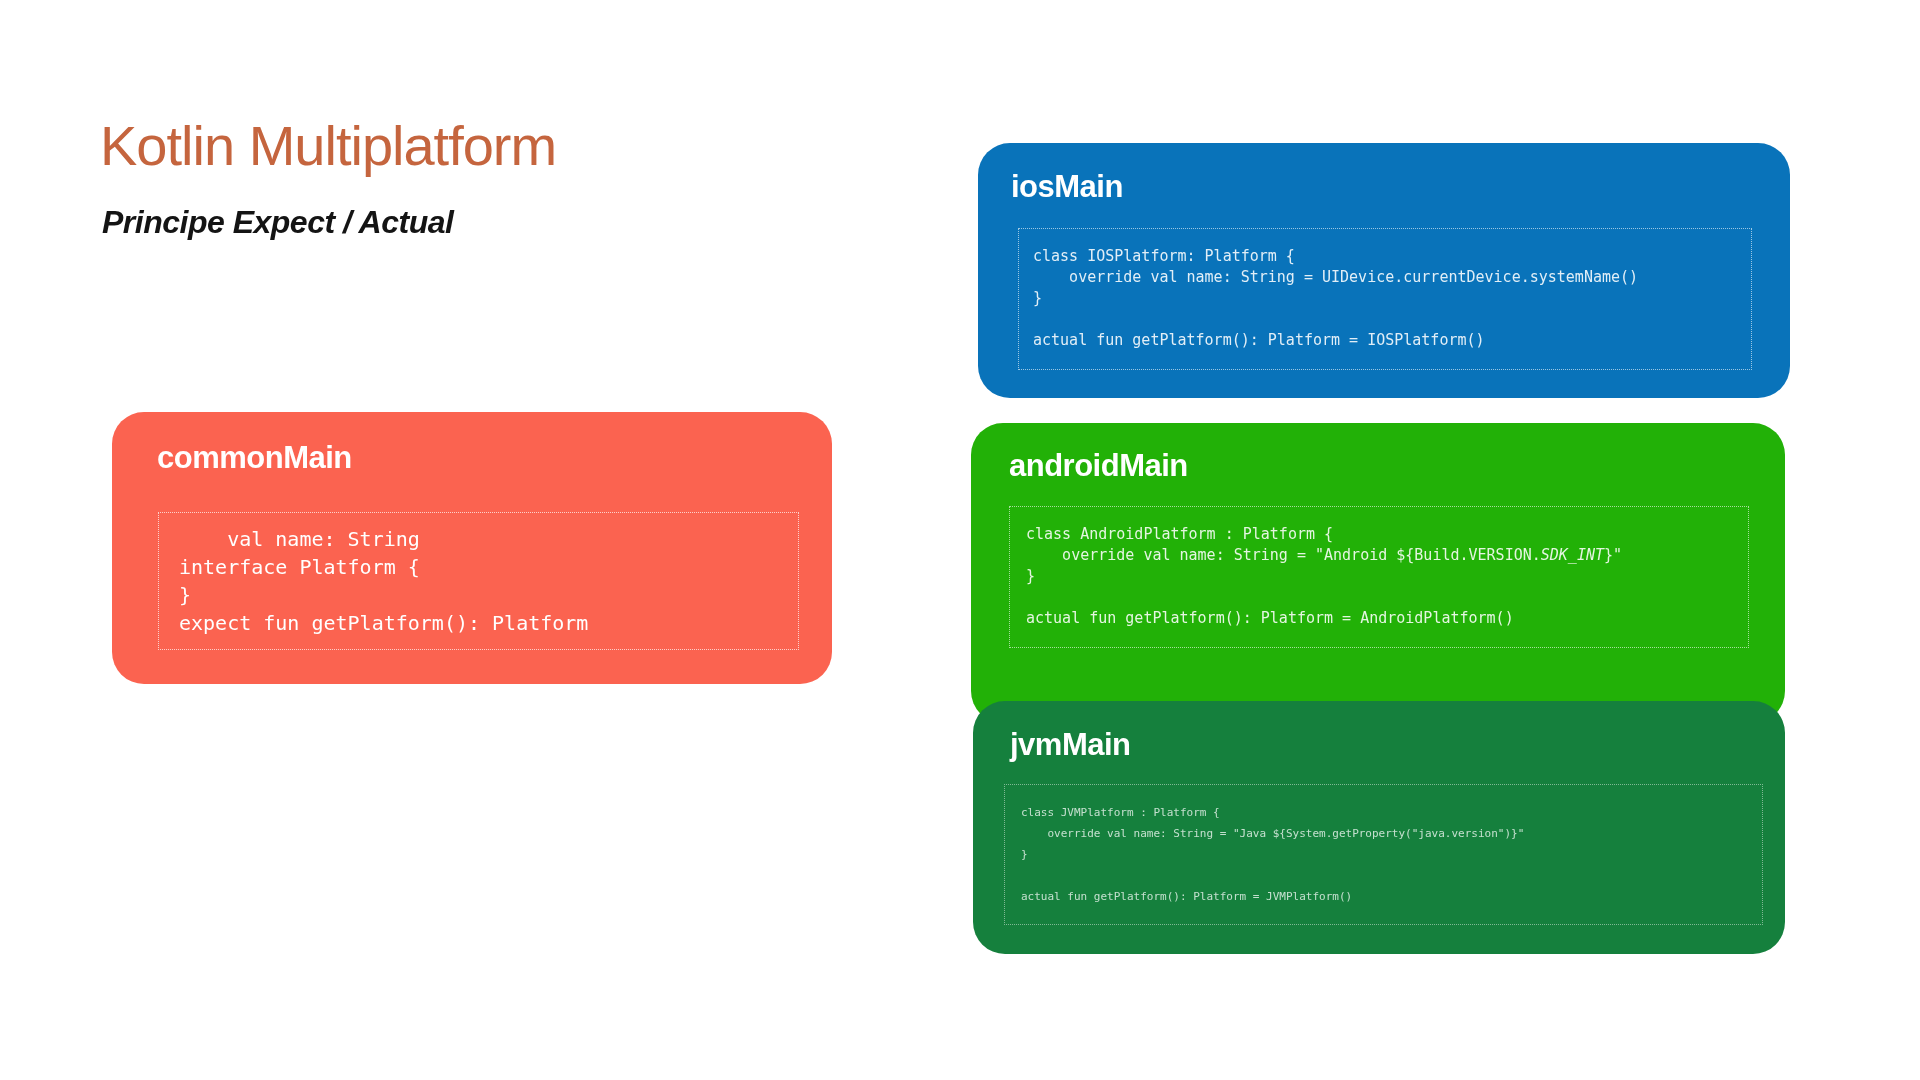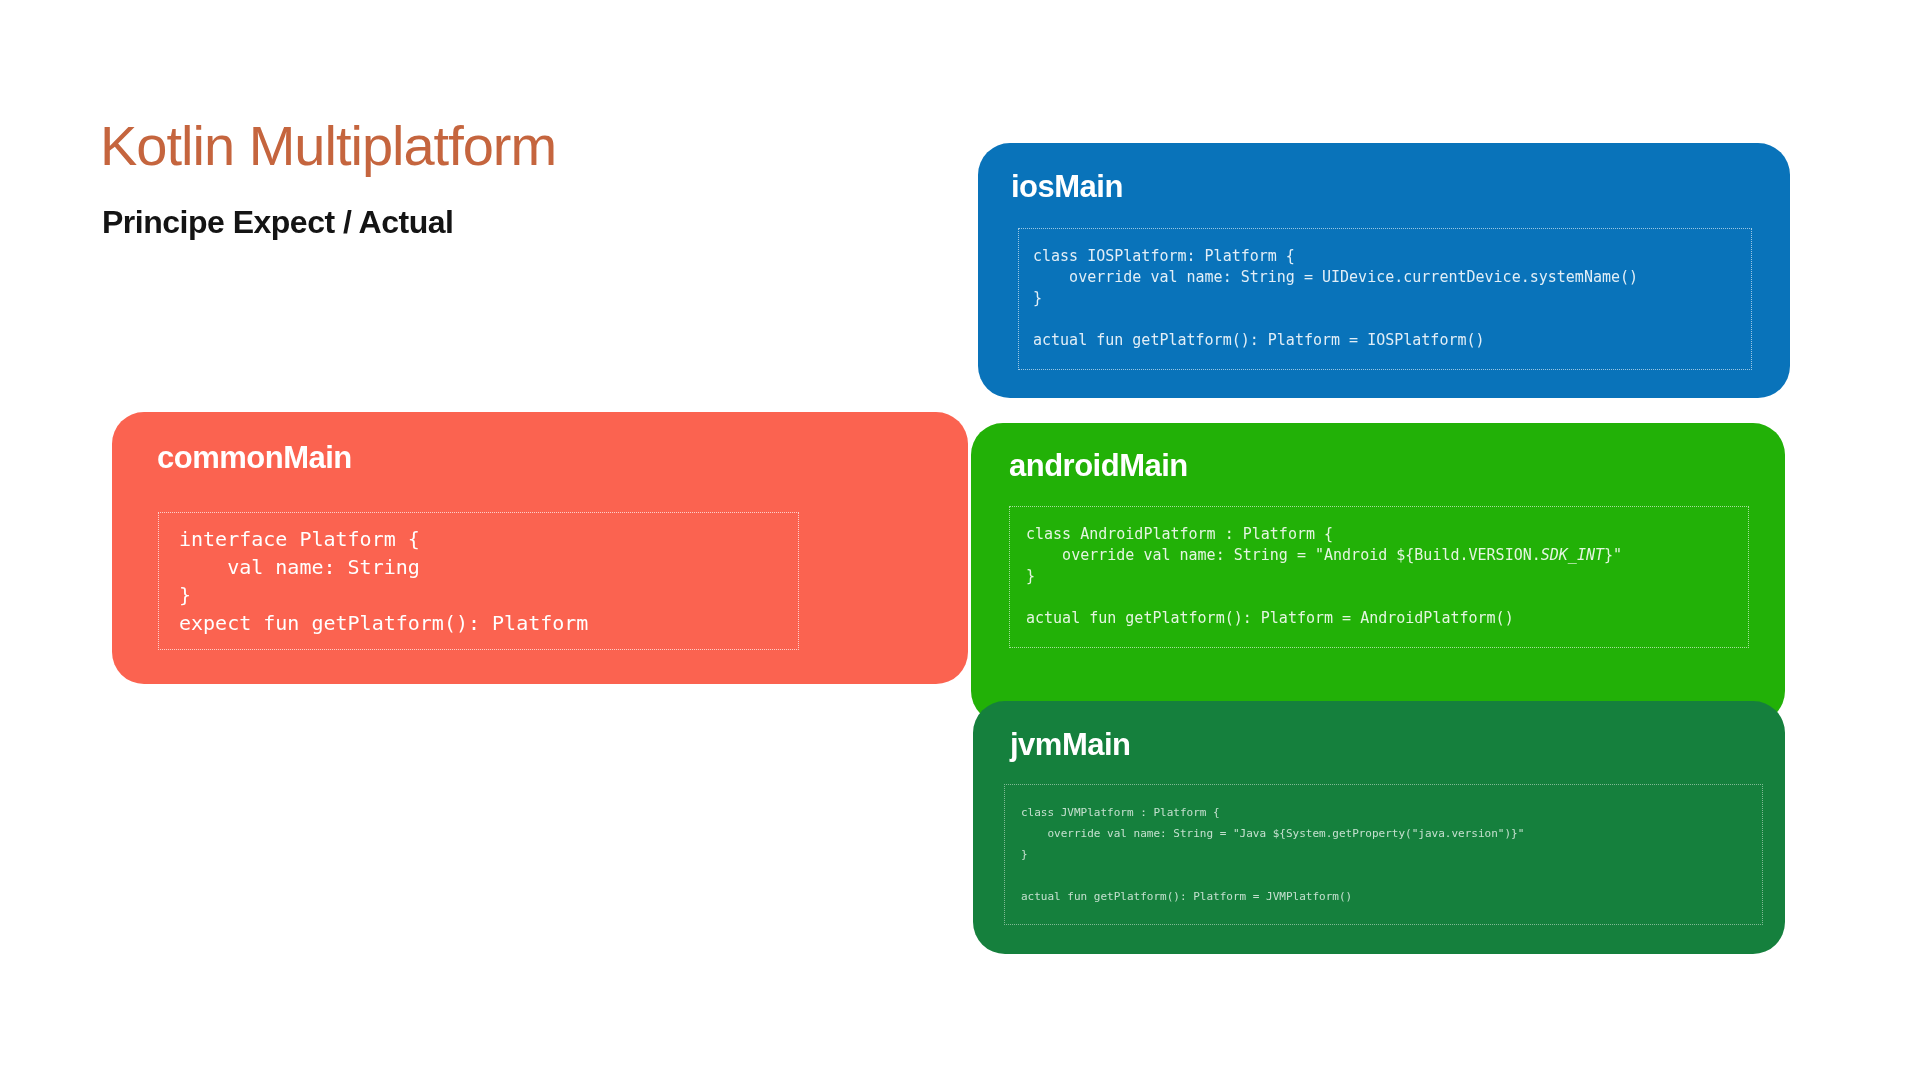--- a/index.html
+++ b/index.html
@@ -49,21 +49,21 @@
     position: absolute;
     box-sizing: border-box;
     border: 1px dotted rgba(255,255,255,0.65);
     font-family: "DejaVu Sans Mono", "Liberation Mono", monospace;
     white-space: pre;
     overflow: hidden;
   }
   .code-line { min-height: 1em; }
 
   
-  #box-common { left: 112px; top: 412px; width: 856px; height: 272px; }
+  #box-common { left: 112px; top: 412px; width: 720px; height: 272px; }
   #box-common .box-label { left: 45px; top: 28px; }
   #box-common .code {
     left: 46px; top: 100px; width: 641px; height: 138px;
     padding: 12px 20px; font-size: 20px; line-height: 28px;
   }
 
   
   #box-ios { left: 978px; top: 143px; width: 812px; height: 255px; }
   #box-ios .box-label { left: 33px; top: 26px; }
   #box-ios .code {
@@ -87,25 +87,25 @@
     padding: 17px 16px; font-size: 11px; line-height: 21px;
   }
 </style>
 </head>
 <body>
 
 <div id="slide">
 
   <div class="page-title" style="color: rgb(197, 101, 62);">Kotlin Multiplatform</div>
 
-  <div class="page-subtitle" style="color: rgb(20, 20, 20);">Principe Expect / Actual</div>
+  <div class="page-subtitle" style="color: rgb(20, 20, 20); font-style: italic;">Principe Expect / Actual</div>
 
   <div id="box-common" class="box" style="background: rgb(251, 99, 80);">
     <div class="box-label">commonMain</div>
-    <div class="code" style="color: rgb(255, 255, 255); border-color: rgba(255, 255, 255, 0.7);"><div class="code-line"><span>interface Platform {</span></div><div class="code-line"><span>    val name: String</span></div><div class="code-line"><span>}</span></div><div class="code-line"><span>expect fun getPlatform(): Platform</span></div></div>
+    <div class="code" style="color: rgb(255, 255, 255); border-color: rgba(255, 255, 255, 0.7);"><div class="code-line"><span>    val name: String</span></div><div class="code-line"><span>interface Platform {</span></div><div class="code-line"><span>}</span></div><div class="code-line"><span>expect fun getPlatform(): Platform</span></div></div>
   </div>
 
   <div id="box-ios" class="box" style="background: rgb(9, 115, 186);">
     <div class="box-label">iosMain</div>
     <div class="code" style="color: rgba(255, 255, 255, 0.88); border-color: rgba(255, 255, 255, 0.6);"><div class="code-line"><span>class IOSPlatform: Platform {</span></div><div class="code-line"><span>    override val name: String = UIDevice.currentDevice.systemName()</span></div><div class="code-line"><span>}</span></div><div class="code-line">&nbsp;</div><div class="code-line"><span>actual fun getPlatform(): Platform = IOSPlatform()</span></div></div>
   </div>
 
   <div id="box-android" class="box" style="background: rgb(34, 177, 7);">
     <div class="box-label">androidMain</div>
     <div class="code" style="color: rgba(255, 255, 255, 0.88); border-color: rgba(255, 255, 255, 0.6);"><div class="code-line"><span>class AndroidPlatform : Platform {</span></div><div class="code-line"><span>    override val name: String = "Android ${Build.VERSION.</span><span style="font-style: italic;">SDK_INT</span><span>}"</span></div><div class="code-line"><span>}</span></div><div class="code-line">&nbsp;</div><div class="code-line"><span>actual fun getPlatform(): Platform = AndroidPlatform()</span></div></div>

